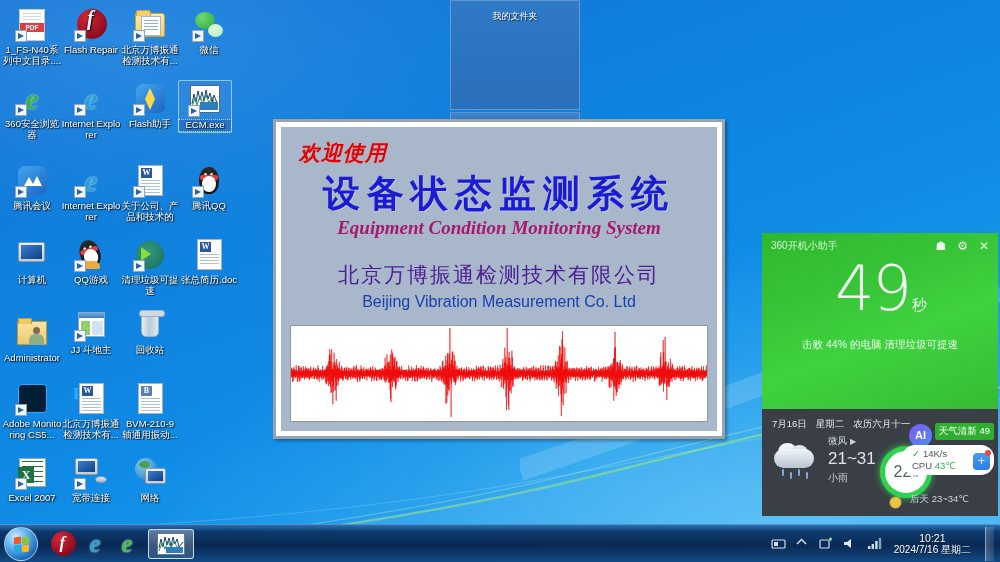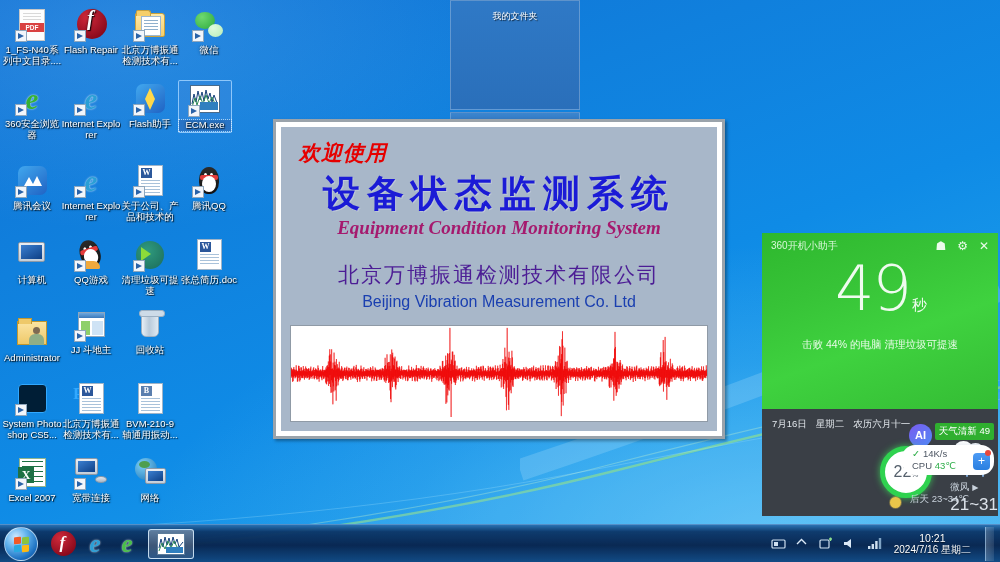--- a/index.html
+++ b/index.html
@@ -321,21 +321,21 @@
     position:absolute; right: 66px; top: 15px;
     width:23px; height:23px; border-radius:50%;
     background: linear-gradient(140deg,#7a5bf0,#4f8bf5);
     color:#fff; font-size:11px; font-weight:bold; text-align:center; line-height:23px;
   }
   #weather .green-chip {
     position:absolute; right: 4px; top: 14px;
     background:#2faf2f; color:#fff; font-size:9.5px;
     padding: 2px 4px; border-radius:2px;
   }
-  #weather .wx-body { display:flex; align-items:flex-end; padding: 4px 0 0 8px; position:relative;flex-direction:column; }
+  #weather .wx-body { display:flex; align-items:center; padding: 4px 0 0 8px; position:relative; }
   #weather .cloud {
     position:relative; width:52px; height:40px; margin-top:6px; flex:none;
   }
   #weather .cloud .c-main {
     position:absolute; left:4px; top:6px; width:40px; height:19px; border-radius:10px;
     background: linear-gradient(#f3f6fa,#b9c4d2);
   }
   #weather .cloud .c-b1 { position:absolute; left:8px; top:0px; width:19px; height:17px; border-radius:50%;
     background: linear-gradient(#fbfcfe,#c9d3de); }
   #weather .cloud .c-b2 { position:absolute; left:21px; top:2px; width:17px; height:15px; border-radius:50%;
@@ -658,21 +658,21 @@
       <span class="label">回收站</span>
     </div>
 
     <div class="dicon" style="left:2px;  top:378px;">
       <div class="glyph">
         <div class="ps-sq">
             <span>Ps</span>
           </div>
         <div class="shortcut-arrow"></div>
       </div>
-      <span class="label">System Photoshop CS5...</span>
+      <span class="label">Adobe Monitoring CS5...</span>
     </div>
 
     <div class="dicon" style="left:61px; top:378px;">
       <div class="glyph">
         <div class="doc-w">
             <div class="hdr">W</div>
           <i class="ln" style="top:14px"></i>
             <i class="ln" style="top:17px"></i>
             <i class="ln" style="top:20px"></i>
           <i class="ln" style="top:23px"></i>

